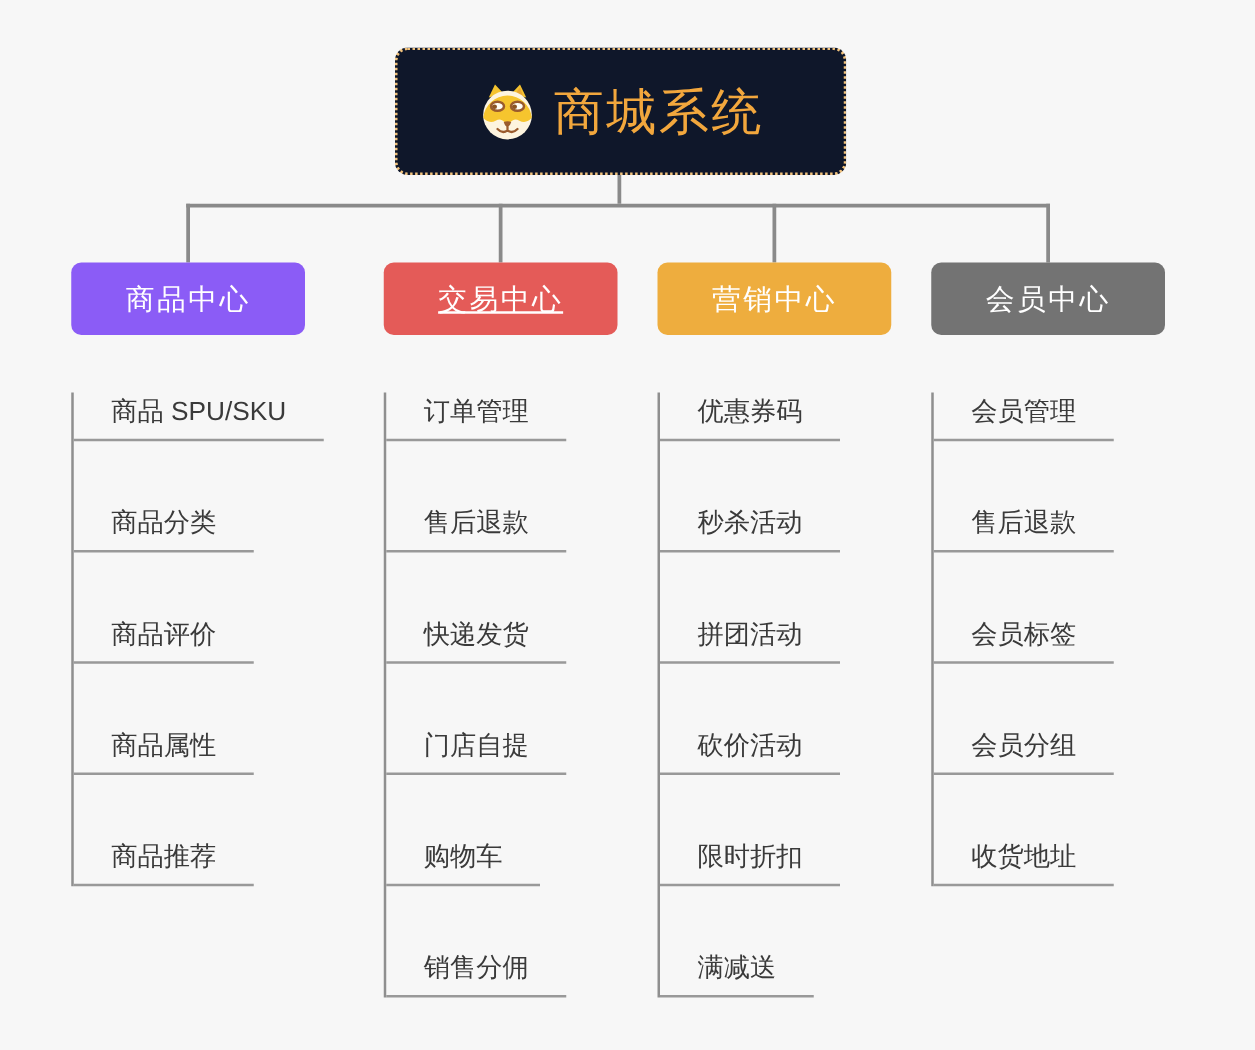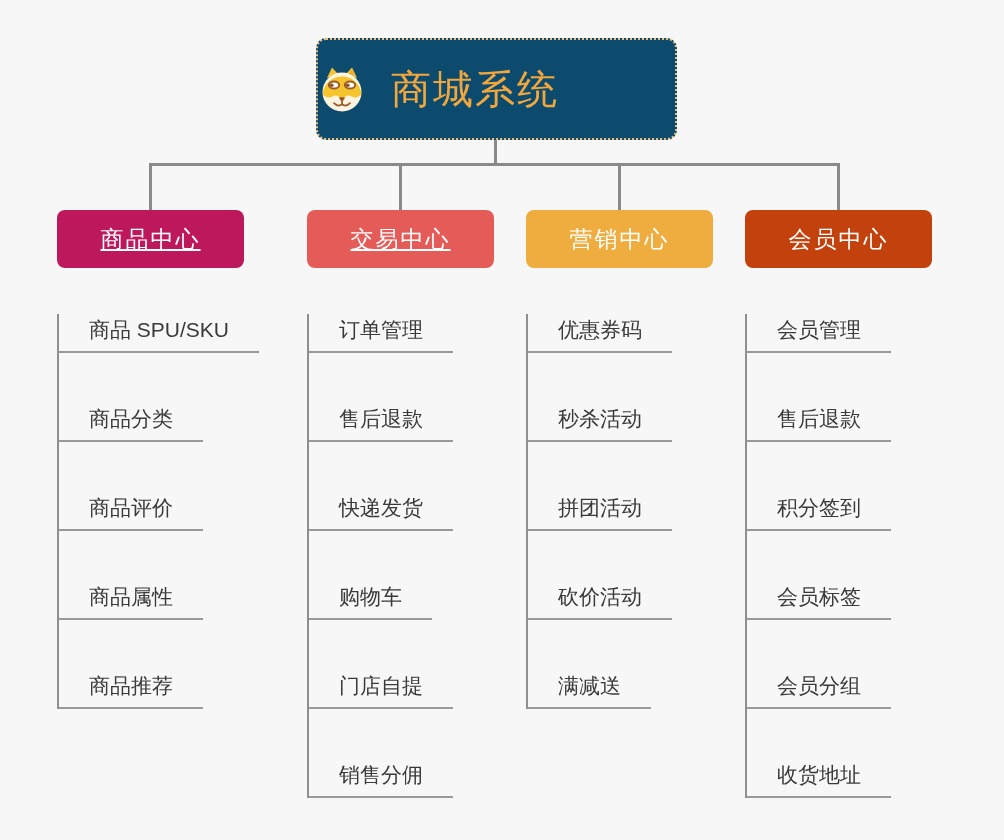--- a/index.html
+++ b/index.html
@@ -4,23 +4,23 @@
 <style>
   html,body { margin:0; padding:0; background:#f7f7f7; }
   .canvas {
     position:relative; width:1004px; height:840px; overflow:hidden;
     background:#f7f7f7;
     font-family:"Liberation Sans","DejaVu Sans",sans-serif;
   }
   
   .root-node {
     position:absolute; left:316px; top:38px; width:361px; height:102px;
-    box-sizing:border-box; background:#0c4a6e;
+    box-sizing:border-box; background:#0f172a;
     border:2px dotted #f1c27d; border-radius:10px;
-    display:flex; align-items:center; gap:25px;
+    display:flex; align-items:center; justify-content:center; gap:13px;
   }
   .root-title { font-size:40px; color:#f2a73d; letter-spacing:2px; white-space:nowrap; }
   .root-icon { width:48px; height:48px; flex:0 0 auto; }
 
   
   .connector { position:absolute; background:#8a8a8a; }
   .c-root-stub { left:494px; top:140px; width:3px; height:23px; }
   .c-horizontal { left:149px; top:163px; width:691px; height:3px; }
   .c-stub { top:163px; width:3px; height:47px; }
   .c-stub-0 { left:149px; } .c-stub-1 { left:399px; }
@@ -71,58 +71,58 @@
   </div>
 
   <div class="connector c-root-stub"></div>
   <div class="connector c-horizontal"></div>
   <div class="connector c-stub c-stub-0"></div>
   <div class="connector c-stub c-stub-1"></div>
   <div class="connector c-stub c-stub-2"></div>
   <div class="connector c-stub c-stub-3"></div>
 
   <div class="branch branch-0">
-    <div class="branch-header" style="background: #be185d; text-decoration: underline;">商品中心</div>
+    <div class="branch-header" style="background: #8b5cf6;">商品中心</div>
     <div class="items">
       <div class="item-label">商品 SPU/SKU</div>
       <div class="item-label">商品分类</div>
       <div class="item-label">商品评价</div>
       <div class="item-label">商品属性</div>
       <div class="item-label">商品推荐</div>
     </div>
   </div>
 
   <div class="branch branch-1">
     <div class="branch-header" style="background: rgb(228, 91, 88); text-decoration: underline;">交易中心</div>
     <div class="items">
       <div class="item-label">订单管理</div>
       <div class="item-label">售后退款</div>
       <div class="item-label">快递发货</div>
+      <div class="item-label">门店自提</div>
       <div class="item-label">购物车</div>
-      <div class="item-label">门店自提</div>
       <div class="item-label">销售分佣</div>
     </div>
   </div>
 
   <div class="branch branch-2">
     <div class="branch-header" style="background: rgb(238, 173, 62);">营销中心</div>
     <div class="items">
       <div class="item-label">优惠券码</div>
       <div class="item-label">秒杀活动</div>
       <div class="item-label">拼团活动</div>
       <div class="item-label">砍价活动</div>
+      <div class="item-label">限时折扣</div>
       <div class="item-label">满减送</div>
     </div>
   </div>
 
   <div class="branch branch-3">
-    <div class="branch-header" style="background: #c2410c; font-family: Liberation Serif, serif;">会员中心</div>
+    <div class="branch-header" style="background: #737373; font-family: Liberation Serif, serif;">会员中心</div>
     <div class="items">
       <div class="item-label">会员管理</div>
       <div class="item-label">售后退款</div>
-      <div class="item-label">积分签到</div>
       <div class="item-label">会员标签</div>
       <div class="item-label">会员分组</div>
       <div class="item-label">收货地址</div>
     </div>
   </div>
 
 </div>
 
 </body></html>

